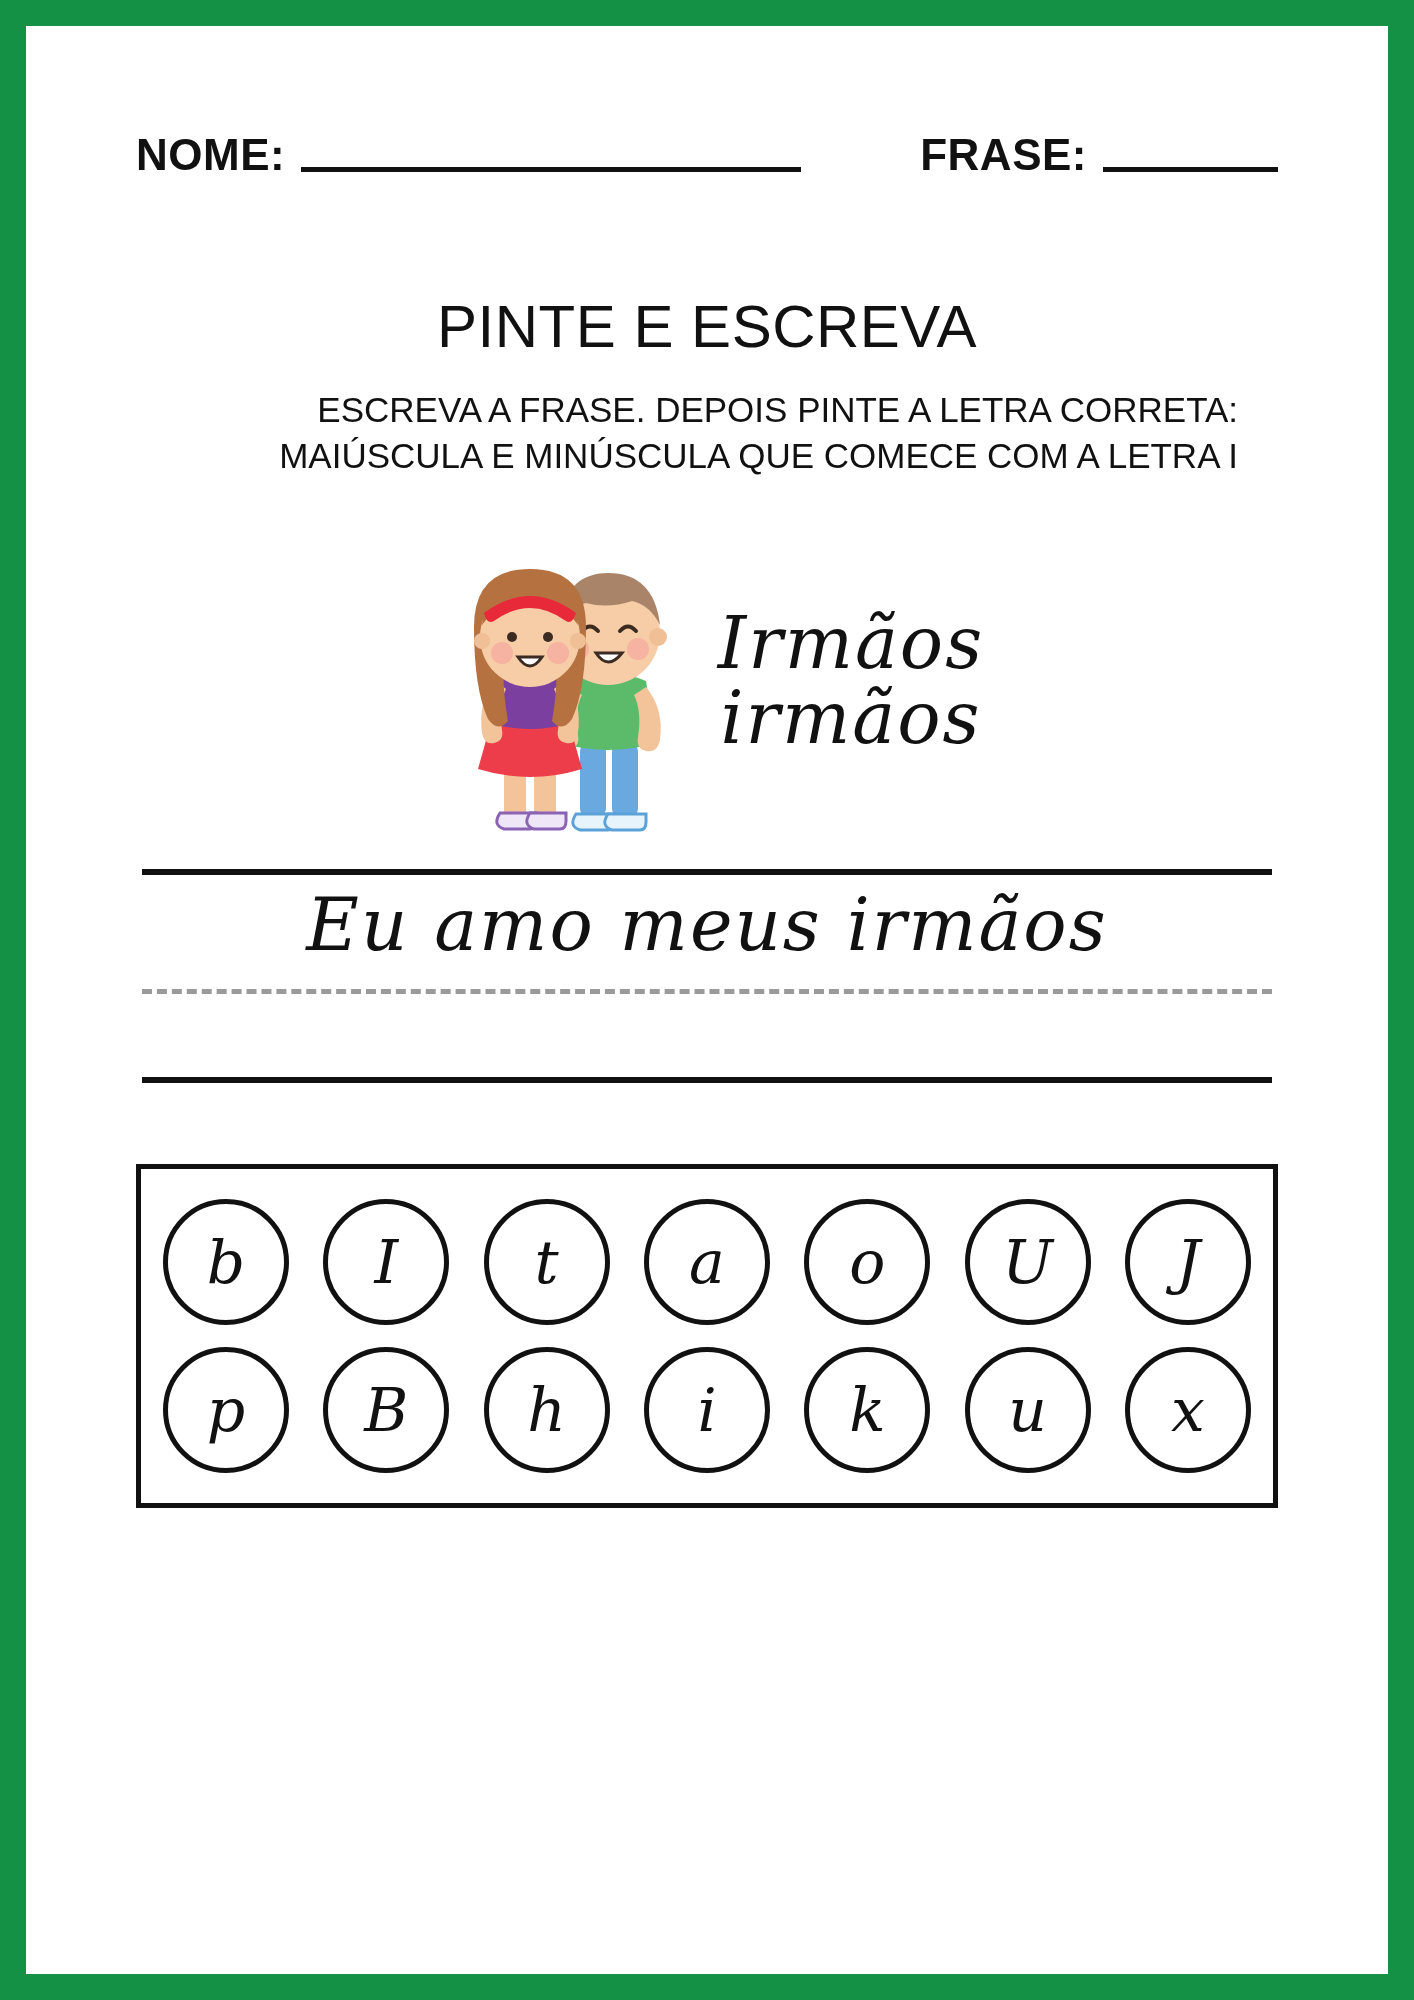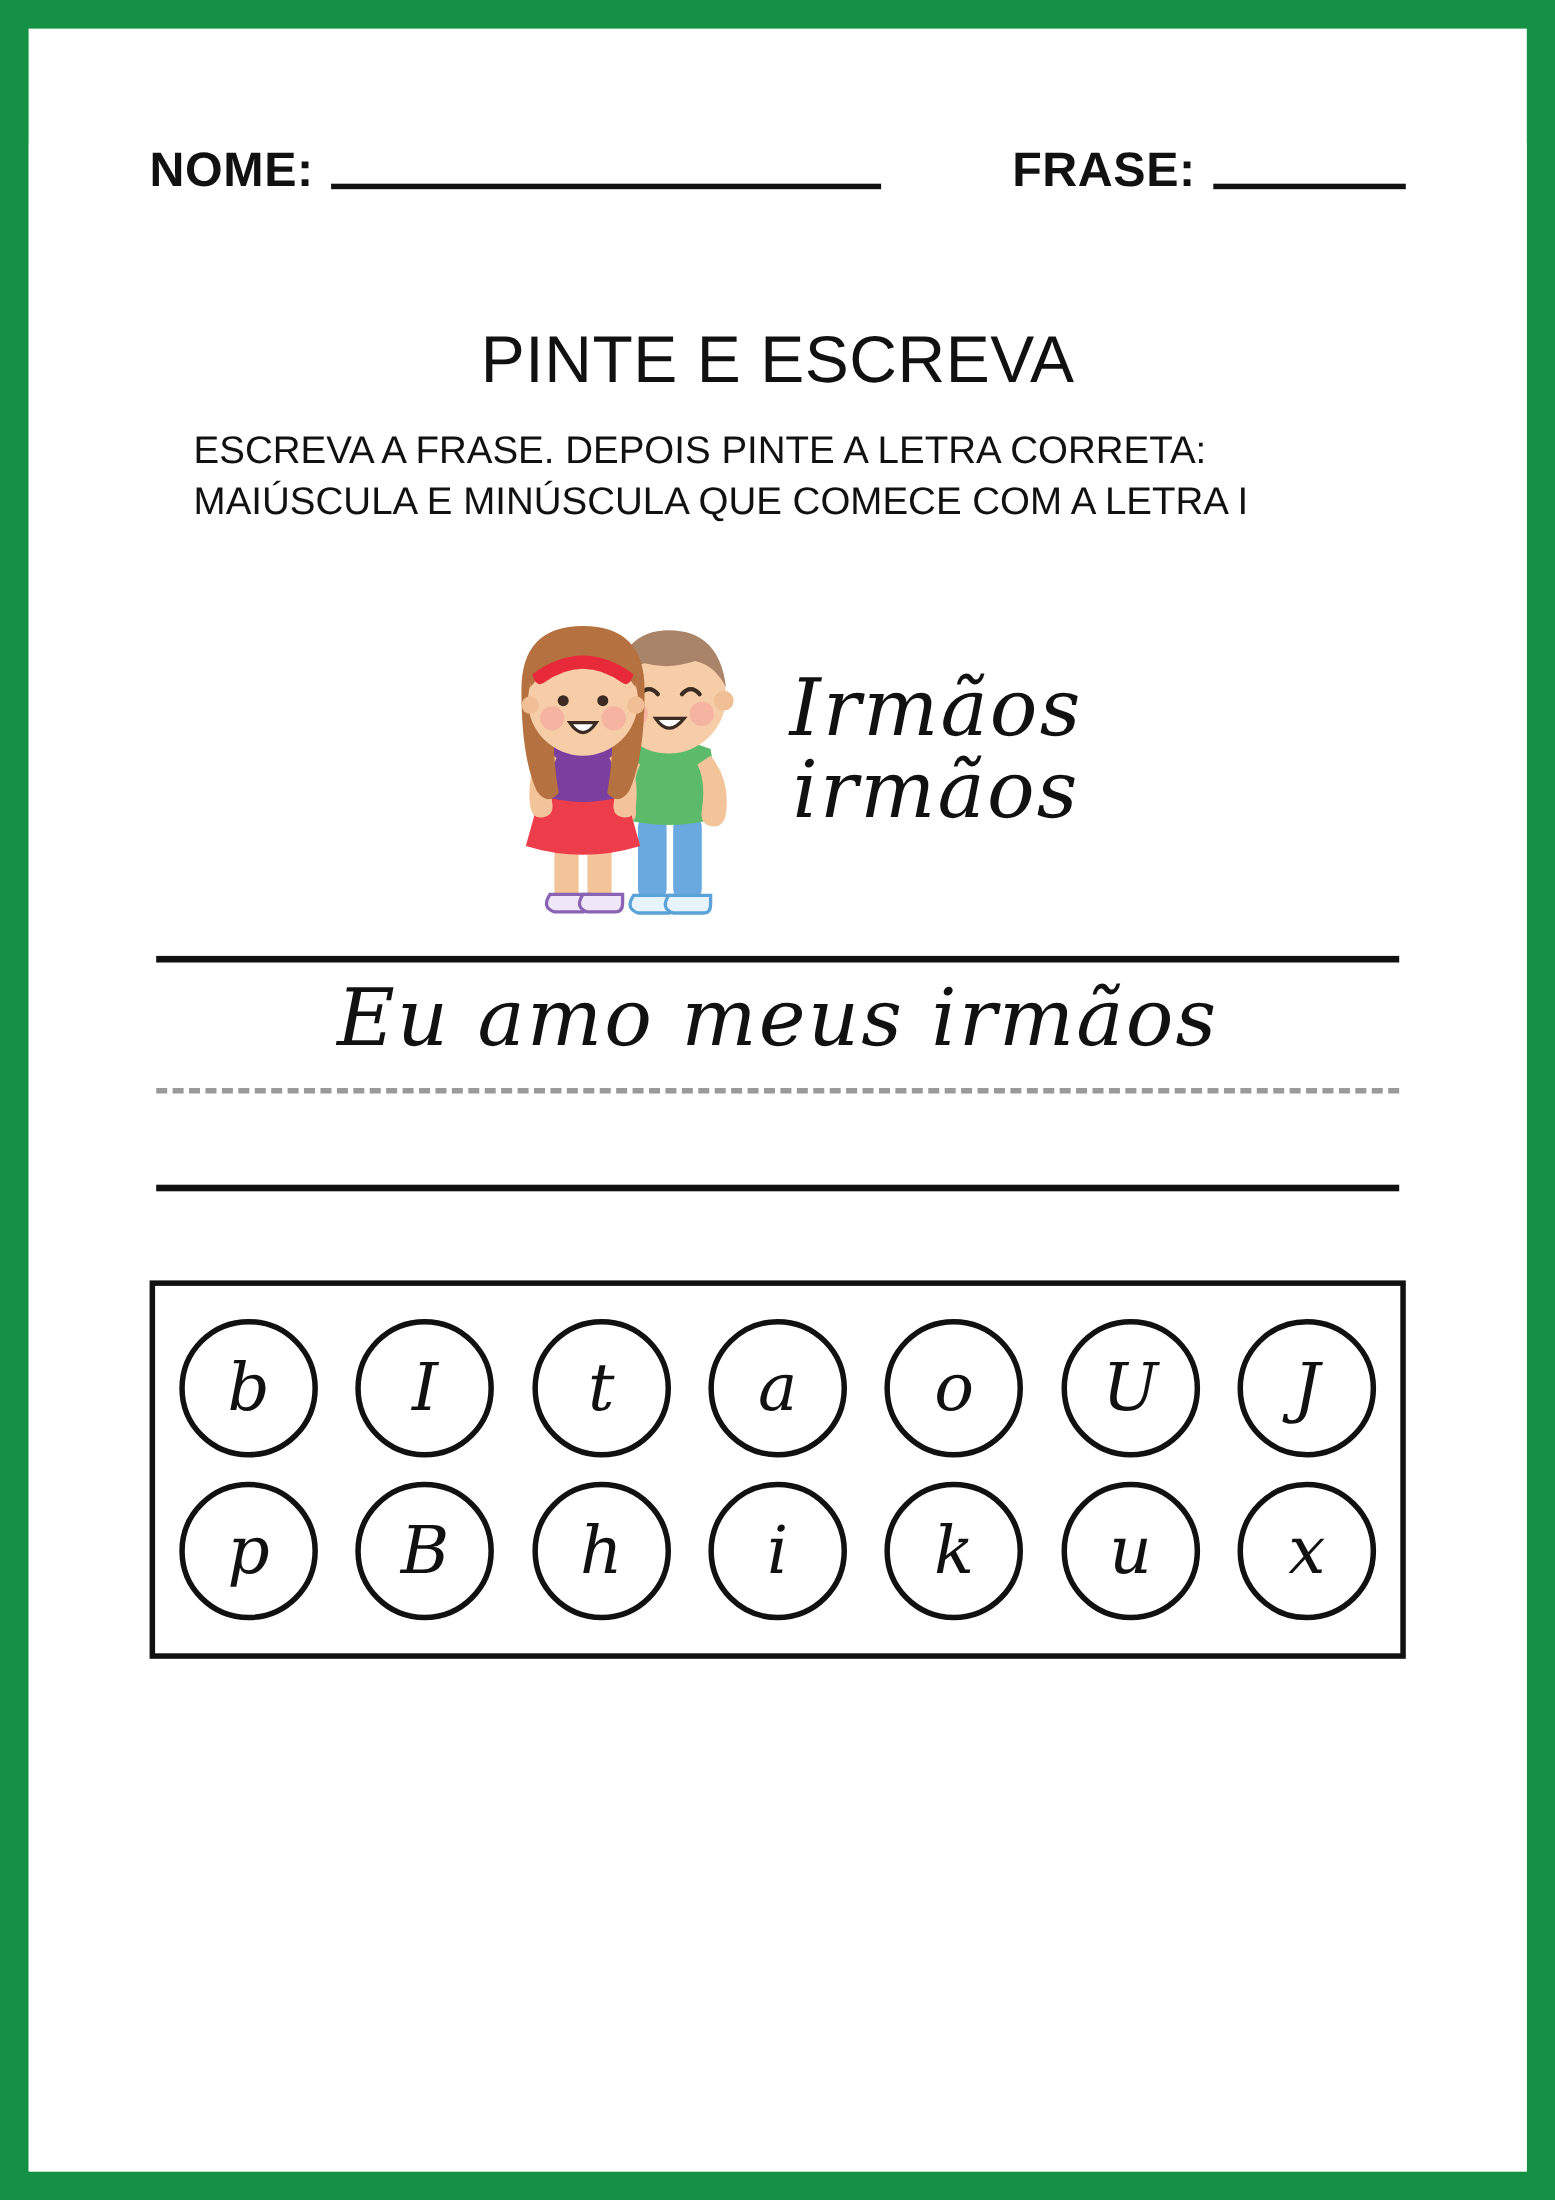--- a/index.html
+++ b/index.html
@@ -51,21 +51,21 @@
   
   .title {
     text-align: center;
     font-size: 60px;
     font-weight: 400;
     color: #111111;
     letter-spacing: 0.5px;
     margin-top: 112px;
   }
   .subtitle {
-    text-align: left;
+    text-align: right;
     font-size: 35px;
     line-height: 1.32;
     color: #111111;
     margin-top: 26px;
     padding: 0 40px;
   }
 
   
   .illus-row {
     display: flex;

